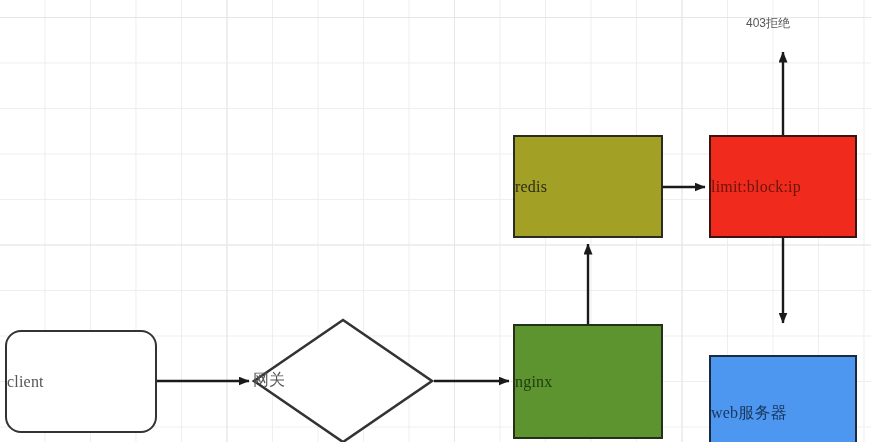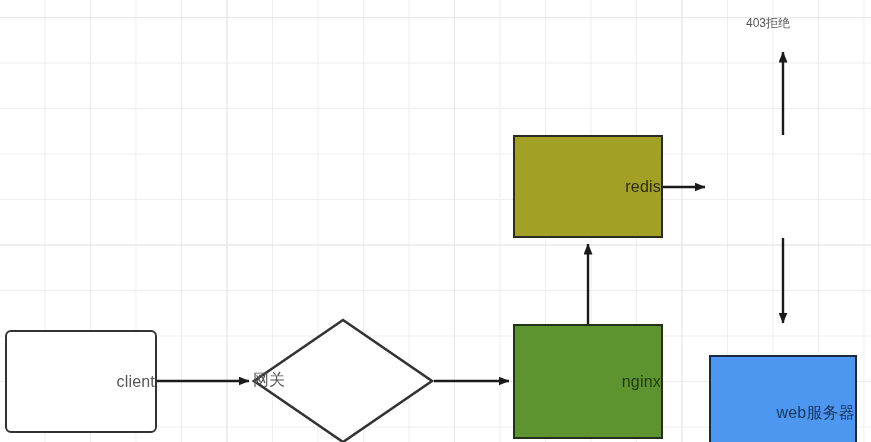--- a/index.html
+++ b/index.html
@@ -36,34 +36,35 @@
     top: 0;
     width: 871px;
     height: 442px;
     overflow: visible;
   }
   .node {
     position: absolute;
     box-sizing: border-box;
     display: flex;
     align-items: center;
-    justify-content: flex-end;
+    justify-content: flex-start;
     font-size: 16px;
     line-height: 1.2;
     letter-spacing: 0.2px;
     text-align: center;
+    font-family: Liberation Serif, serif;
   }
   .node-client {
     left: 5px;
     top: 330px;
     width: 152px;
     height: 103px;
     background: #ffffff;
     border: 2px solid #333333;
-    border-radius: 6px;
+    border-radius: 16px;
     color: #555555;
   }
   .node-redis {
     left: 513px;
     top: 135px;
     width: 150px;
     height: 103px;
     background: #a2a025;
     border: 2px solid #2b2b22;
     color: #2d2d16;
@@ -172,20 +173,23 @@
   </div>
 
   <div class="node node-nginx">
     <span>nginx</span>
   </div>
 
   <div class="node node-redis">
     <span>redis</span>
   </div>
 
+  <div class="node node-block">
+    <span>limit:block:ip</span>
+  </div>
 
   <div class="node node-web">
     <span>web服务器</span>
   </div>
 
   <div class="float-label label-403">403拒绝</div>
 
 </div>
 
 </body></html>

